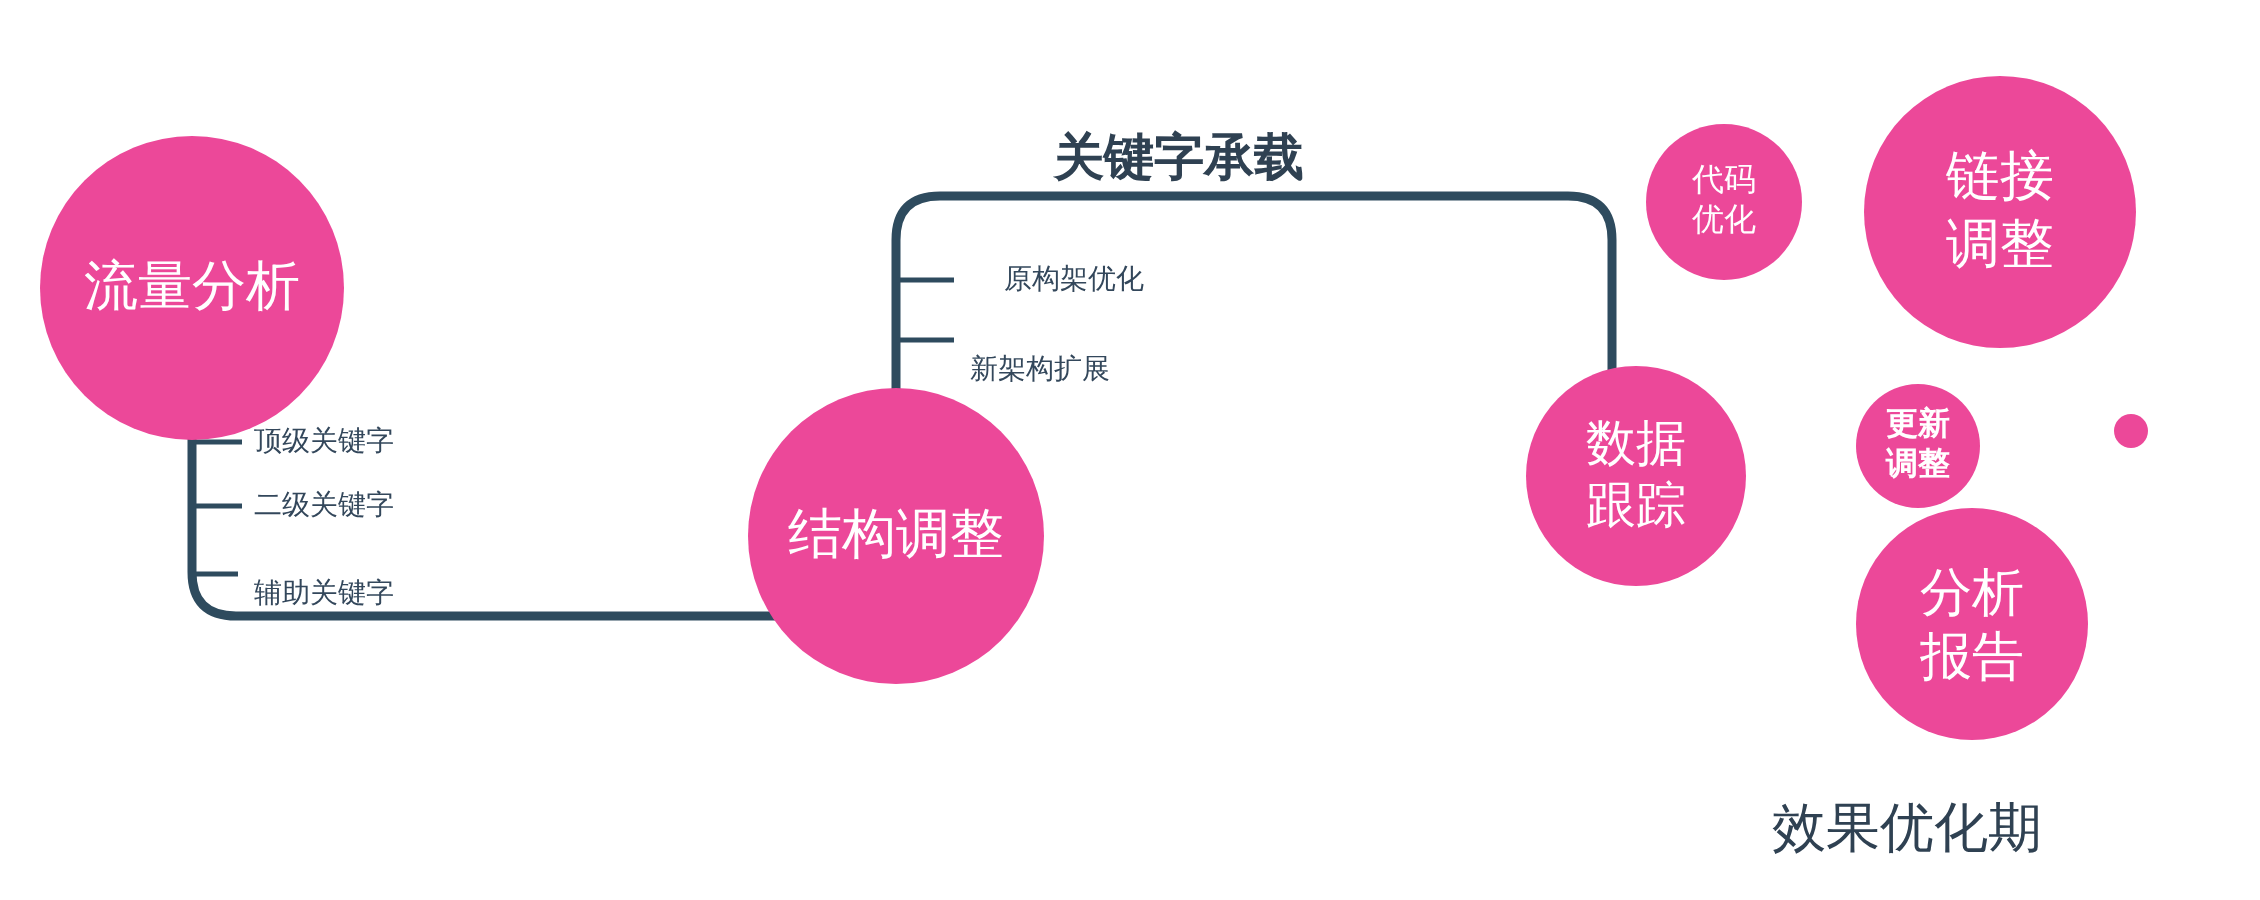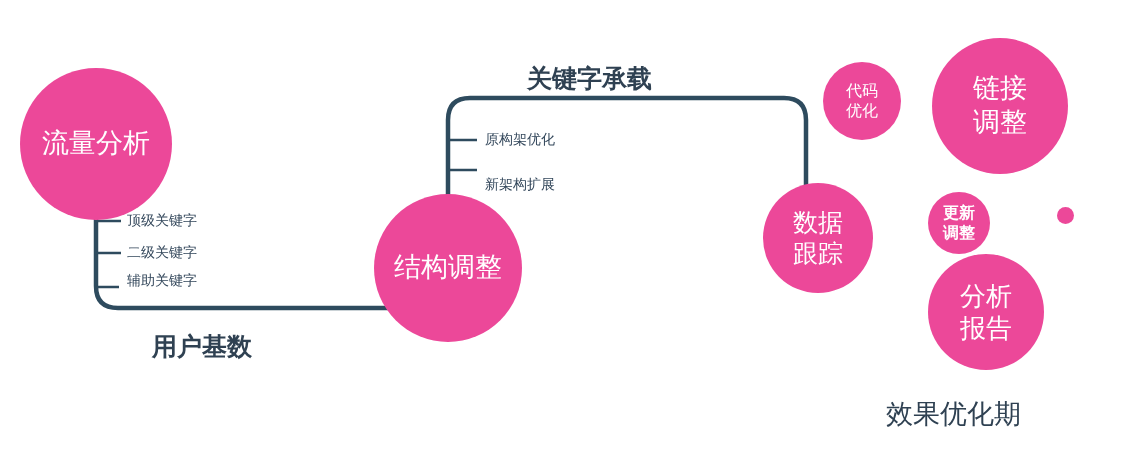--- a/index.html
+++ b/index.html
@@ -57,22 +57,22 @@
   .edge-label-userbase { left: 152px; top: 330px; }
   .branch-label {
     position: absolute;
     color: #33475b;
     font-size: 14px;
     white-space: nowrap;
     transform: translateY(-50%);
   }
   .bl-t0 { left: 127px; top: 221px; }
   .bl-t1 { left: 127px; top: 253px; }
-  .bl-t2 { left: 127px; top: 281px; text-align: center; }
-  .bl-s0 { left: 485px; top: 140px; text-align: center; }
+  .bl-t2 { left: 127px; top: 297px; text-align: center; }
+  .bl-s0 { left: 502px; top: 140px; text-align: center; }
   .bl-s1 { left: 485px; top: 185px; }
   .footer-label {
     position: absolute;
     left: 886px; top: 396px;
     color: #2f4152;
     font-size: 27px;
     white-space: nowrap;
   }
 </style>
 </head>
@@ -120,21 +120,20 @@
 
   <div class="node node-dot"></div>
 
   <div class="node node-report">
     <span>分析</span>
     <span>报告</span>
   </div>
 
   <div class="edge-label edge-label-keyword">关键字承载</div>
 
-  <div class="edge-label edge-label-userbase">用户基数</div>
 
   <div class="branch-label bl-t0">顶级关键字</div>
   <div class="branch-label bl-t1">二级关键字</div>
   <div class="branch-label bl-t2">辅助关键字</div>
 
   <div class="branch-label bl-s0">原构架优化</div>
   <div class="branch-label bl-s1">新架构扩展</div>
 
   <div class="footer-label">效果优化期</div>
 

